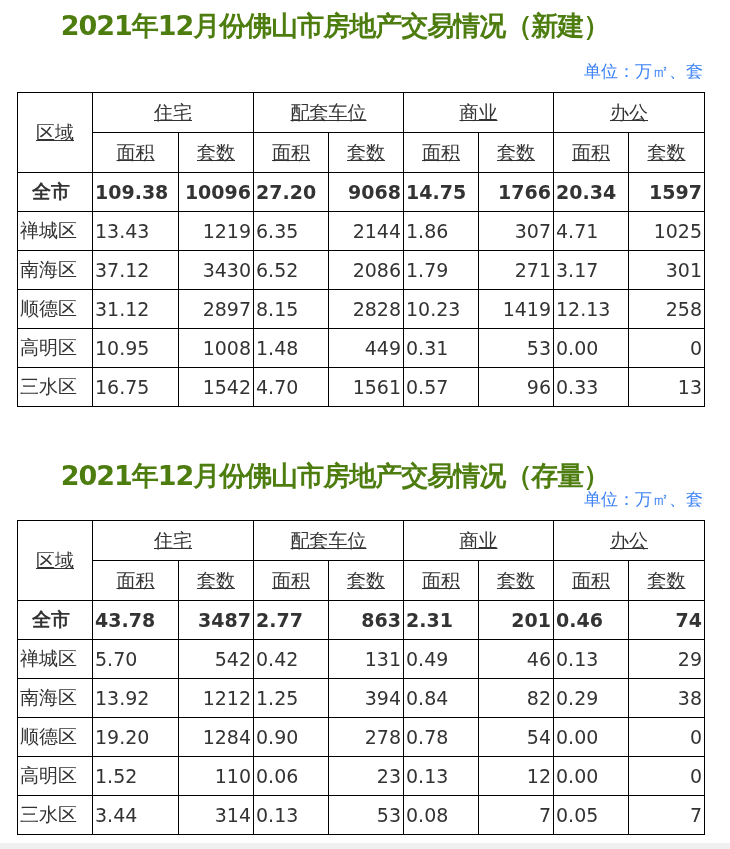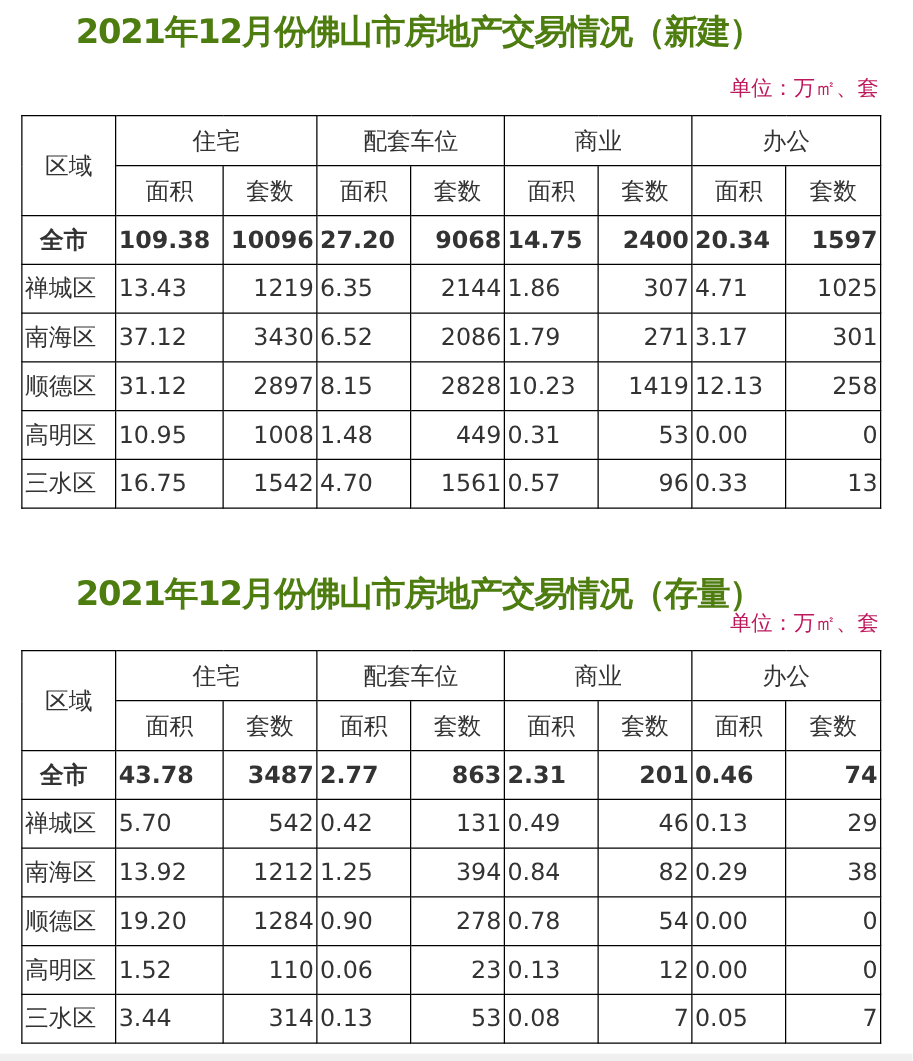--- a/index.html
+++ b/index.html
@@ -28,42 +28,42 @@
       white-space: nowrap;
     }
     .section-title span {
       display: inline-block;
       transform: translateX(-30px);
     }
     .unit-note {
       position: absolute;
       right: 27px;
       font-size: 17px;
-      color: #be185d;
+      color: #3b82f6;
       line-height: 22px;
       white-space: nowrap;
     }
     table.data-table {
       position: absolute;
       left: 17px;
       border-collapse: collapse;
       table-layout: fixed;
       width: 687px;
     }
     table.data-table td {
       border: 1.5px solid #000000;
       height: 39px;
       padding: 0 2px;
       font-size: 19px;
       color: #333333;
       white-space: nowrap;
       overflow: hidden;
       box-sizing: border-box;
     }
-    td.center { text-align: center; }
+    td.center { text-align: center; text-decoration: underline; }
     td.num { text-align: right; }
     td.area { padding-right: 6px; }
     td.region { text-align: left; padding-left: 8px; margin-left: 42px; }
     tr.total td { font-weight: bold; }
     tr.total td.region { padding-left: 14px; }
     .bottom-strip {
       position: absolute;
       left: 0;
       top: 843px;
       width: 730px;
@@ -107,21 +107,21 @@
     <td class="center">面积</td>
     <td class="center">套数</td>
   </tr>
   <tr class="total">
     <td class="region">全市</td>
     <td class="area">109.38</td>
     <td class="num">10096</td>
     <td class="area">27.20</td>
     <td class="num">9068</td>
     <td class="area">14.75</td>
-    <td class="num">2400</td>
+    <td class="num">1766</td>
     <td class="area">20.34</td>
     <td class="num">1597</td>
   </tr>
   <tr>
     <td class="region">禅城区</td>
     <td class="area">13.43</td>
     <td class="num">1219</td>
     <td class="area">6.35</td>
     <td class="num">2144</td>
     <td class="area">1.86</td>

